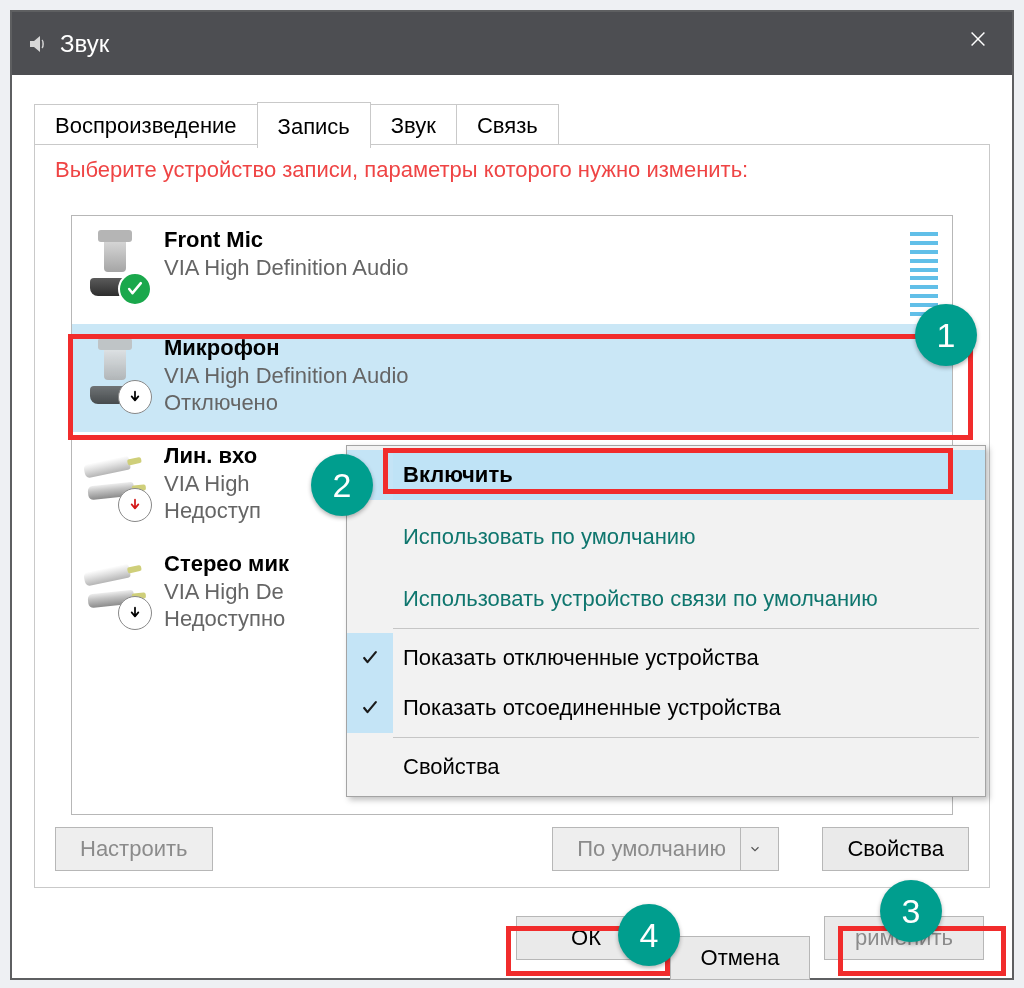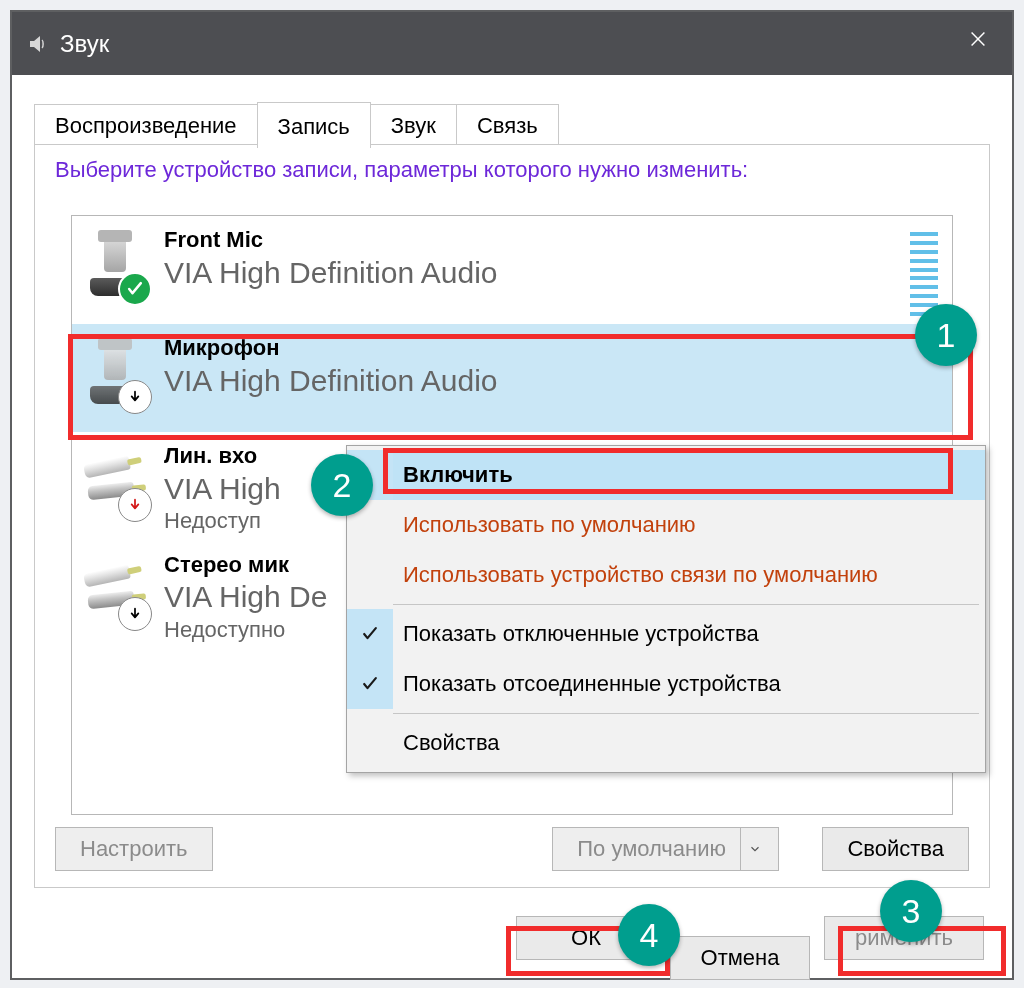--- a/index.html
+++ b/index.html
@@ -33,21 +33,21 @@
     position:relative;
   }
   .tab.inactive { background:#fff; top:2px; height:40px; }
   .tab.active { background:#fff; height:46px; z-index:6;justify-content:flex-end; }
 
   .tabpanel {
     position:absolute; left:22px; right:22px; top:132px; bottom:90px;
     border:1px solid #c9c9c9; background:#fff;
   }
   .instruction {
-    position:absolute; left:20px; top:12px; font-size:22px; color:#6d28d9;
+    position:absolute; left:20px; top:12px; font-size:22px; color:#ef4444;
   }
 
   .devicelist {
     position:absolute; left:36px; top:70px; right:36px; height:600px;
     border:1px solid #b7b7b7;
   }
   .device-row {
     display:flex; align-items:flex-start; padding:8px 10px 6px 8px; gap:14px;
     min-height:108px;
   }
@@ -82,21 +82,21 @@
   }
   .status-badge.check { background:#1aa84c; }
   .status-badge.check svg { width:20px; height:20px; color:#fff; }
   .status-badge.down-black { background:#fff; border:1px solid #888; }
   .status-badge.down-black svg { width:16px; height:16px; color:#000; }
   .status-badge.down-red { background:#fff; border:1px solid #888; }
   .status-badge.down-red svg { width:16px; height:16px; color:#d31717; }
 
   .dev-text { flex:1; padding-top:2px; }
   .dev-name { font-size:22px; font-weight:700; color:#000; line-height:1.25; }
-  .dev-driver { font-size:30px; color:#656565; line-height:1.25; }
+  .dev-driver { font-size:22px; color:#656565; line-height:1.25; }
   .dev-status { font-size:22px; color:#656565; line-height:1.25; }
 
   .level-meter {
     position:absolute; right:14px; top:16px; width:28px; height:84px;
     display:flex; flex-direction:column; justify-content:space-between;
   }
   .level-meter .bar {
     height:4px; background:#61bfe8;
   }
 
@@ -114,21 +114,21 @@
   .context-menu {
     position:absolute; left:334px; top:433px; width:640px;
     background:#f2f2f2; border:1px solid #a4a4a4; box-shadow:3px 3px 6px rgba(0,0,0,0.25);
     z-index:40; padding:4px 0;
   }
   .context-menu .menu-item {
     display:flex; align-items:center; height:50px; font-size:22px; color:#000;
     padding-left:56px; position:relative;
   }
   .context-menu .menu-item.highlighted { background:#bfe3f6; font-weight:700;}
-  .context-menu .menu-item.disabled { color:#c2410c; }
+  .context-menu .menu-item.disabled { color:#0f766e;margin-top:12px; }
   .context-menu .menu-sep { height:1px; background:#c6c6c6; margin:4px 6px 4px 46px; }
   .context-menu .check-col {
     position:absolute; left:0; top:0; width:46px; bottom:0;
     display:flex; align-items:center; justify-content:center;
   }
   .context-menu .check-col.bg { background:#c4e4f6; }
   .context-menu .check-col svg { width:20px; height:20px; color:#1a1a1a; }
   .btn {
     height:44px; background:#eaeaea; border:1px solid #b7b7b7;
     font-size:22px; color:#000; display:inline-flex; align-items:center; justify-content:center;
@@ -222,20 +222,21 @@
               <div class="base"></div>
             <div class="status-badge down-black">
               <svg viewBox="0 0 24 24">
                   <path d="M12 4 v12 M7 11 l5 6 l5 -6" stroke="currentColor" stroke-width="2.6" fill="none" stroke-linecap="round" stroke-linejoin="round"></path>
                 </svg>
             </div>
           </div>
           <div class="dev-text">
             <div class="dev-name">Микрофон</div>
             <div class="dev-driver">VIA High Definition Audio</div>
+            <div class="dev-status">Отключено</div>
           </div>
         </div>
 
         <div class="device-row">
           <div class="dev-icon rca-icon">
             <div class="plug a"></div>
               <div class="plug b"></div>
             <div class="status-badge down-red">
               <svg viewBox="0 0 24 24">
                   <path d="M12 4 v12 M7 11 l5 6 l5 -6" stroke="currentColor" stroke-width="2.6" fill="none" stroke-linecap="round" stroke-linejoin="round"></path>

